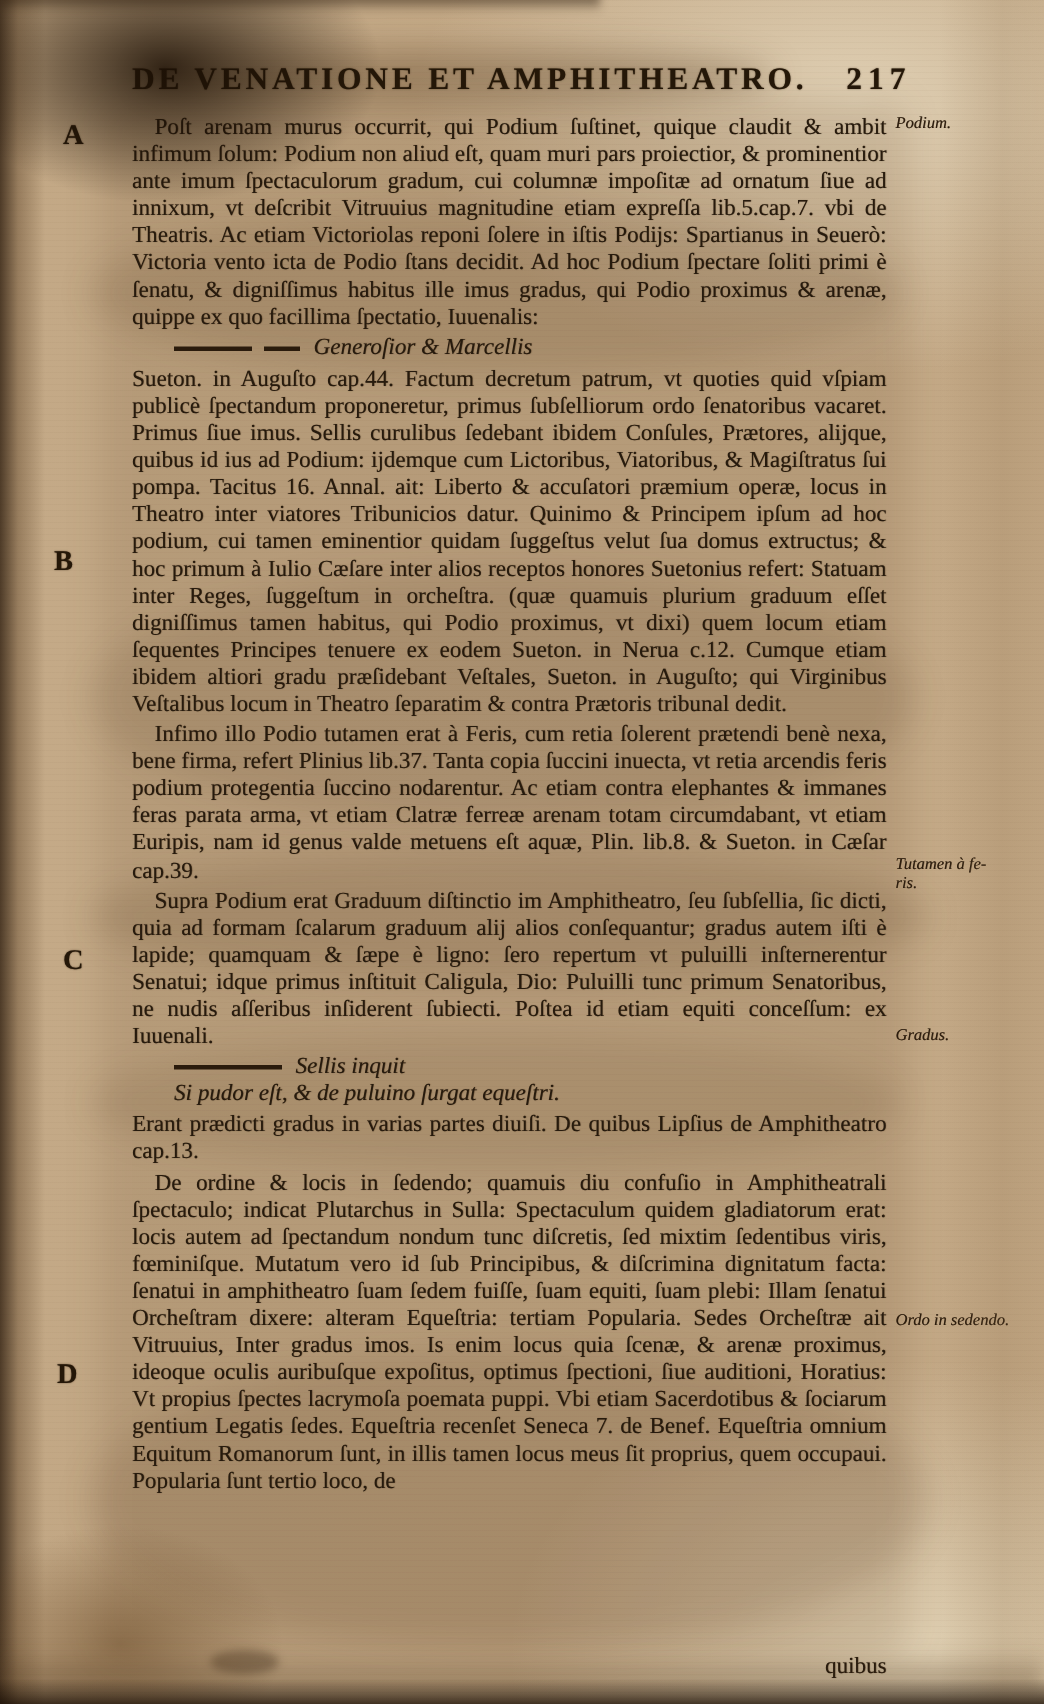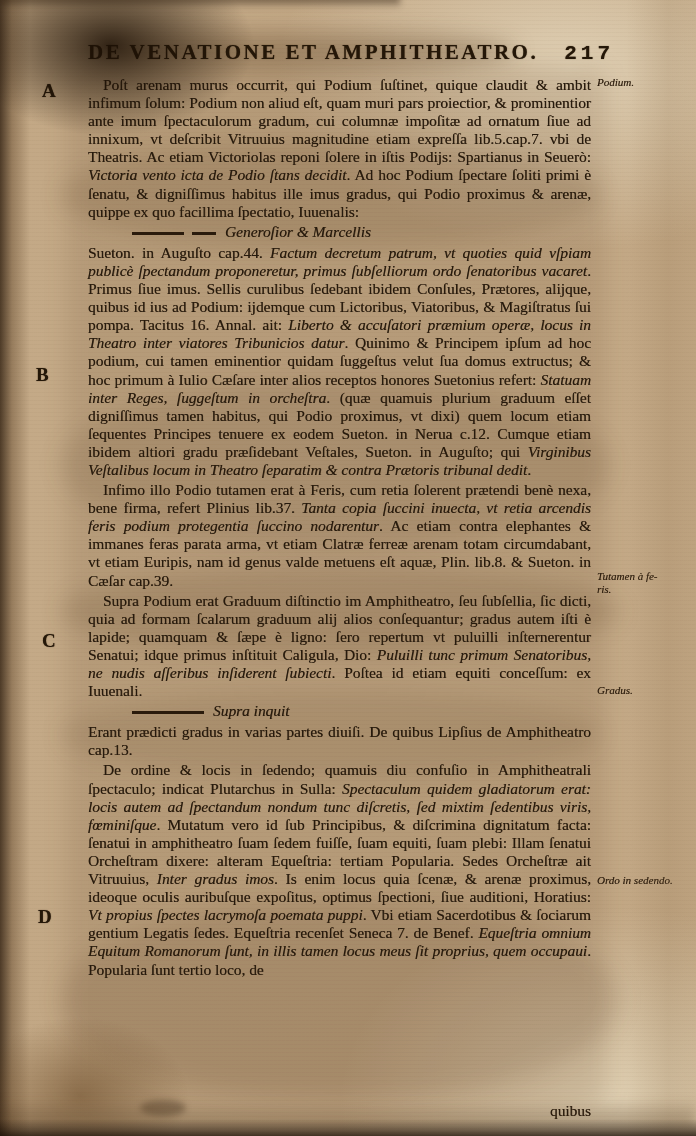--- a/index.html
+++ b/index.html
@@ -38,29 +38,29 @@
   .st1{left:60px;top:140px;width:540px;height:110px;background:rgba(76,48,22,.14);}
   .st2{left:60px;top:380px;width:550px;height:170px;background:rgba(76,48,22,.12);}
   .st3{left:60px;top:566px;width:560px;height:90px;background:rgba(76,48,22,.15);}
   .st4{left:60px;top:690px;width:540px;height:90px;background:rgba(76,48,22,.11);}
   .st5{left:60px;top:900px;width:560px;height:200px;background:rgba(76,48,22,.13);}
   .st-smudge{left:140px;top:1100px;width:46px;height:16px;filter:blur(3px);background:rgba(64,48,30,.4);}
   
   .pagehead{position:absolute;left:88px;top:40px;width:504px;text-align:center;white-space:nowrap;
     font-size:21px;font-weight:600;letter-spacing:2.5px;color:#241708;
     text-shadow:0 0 1px rgba(46,28,10,.75);}
-  .pagenum{margin-left:26px;letter-spacing:4px;font-family:Liberation Mono, monospace;}
+  .pagenum{margin-left:26px;letter-spacing:4px;}
   
   .textblock{position:absolute;left:88px;top:76px;width:503px;
     font-size:15.4px;line-height:18.1px;text-align:justify;
     text-shadow:0.3px 0.3px 0.6px rgba(52,33,13,.65);}
   .para{margin:0 0 2px 0;}
   .indent{text-indent:15px;}
-  .it{font-style:italic;}
-  .verse{margin:2px 0 3px 44px;font-style:italic;}
+  .it{}
+  .verse{margin:2px 0 3px 28px;font-style:italic;}
   .verse-line{white-space:nowrap;}
   .vdash{display:inline-block;vertical-align:middle;height:2.6px;margin-right:9px;background:#2a1b0c;}
   .vdash.double{width:84px;background:linear-gradient(90deg,#2a1b0c 0 52px,rgba(0,0,0,0) 52px 60px,#2a1b0c 60px 100%);}
   .vdash.single{width:72px;}
   
   .mletter{position:absolute;font-size:19px;font-weight:bold;color:#241708;
     text-shadow:0 0 1px rgba(40,24,8,.8);}
   .ml-a{left:42px;top:80px;}
   .ml-b{left:36px;top:364px;}
   .ml-c{left:42px;top:630px;}
@@ -109,21 +109,22 @@
 
   <main class="textblock">
       <p class="para indent"><span>Poſt arenam murus occurrit, qui Podium ſuſtinet, quique claudit &amp; ambit infimum ſolum: Podium non aliud eſt, quam muri pars proiectior, &amp; prominentior ante imum ſpectaculorum gradum, cui columnæ impoſitæ ad ornatum ſiue ad innixum, vt deſcribit Vitruuius magnitudine etiam expreſſa lib.5.cap.7. vbi de Theatris. Ac etiam Victoriolas reponi ſolere in iſtis Podijs: Spartianus in Seuerò: </span><span class="it">Victoria vento icta de Podio ſtans decidit</span><span>. Ad hoc Podium ſpectare ſoliti primi è ſenatu, &amp; digniſſimus habitus ille imus gradus, qui Podio proximus &amp; arenæ, quippe ex quo facillima ſpectatio, Iuuenalis:</span></p>
       <div class="verse">
         <div class="verse-line"><span class="vdash double"></span><span>Generoſior &amp; Marcellis</span></div>
       </div>
       <p class="para"><span>Sueton. in Auguſto cap.44. </span><span class="it">Factum decretum patrum, vt quoties quid vſpiam publicè ſpectandum proponeretur, primus ſubſelliorum ordo ſenatoribus vacaret</span><span>. Primus ſiue imus. Sellis curulibus ſedebant ibidem Conſules, Prætores, alijque, quibus id ius ad Podium: ijdemque cum Lictoribus, Viatoribus, &amp; Magiſtratus ſui pompa. Tacitus 16. Annal. ait: </span><span class="it">Liberto &amp; accuſatori præmium operæ, locus in Theatro inter viatores Tribunicios datur</span><span>. Quinimo &amp; Principem ipſum ad hoc podium, cui tamen eminentior quidam ſuggeſtus velut ſua domus extructus; &amp; hoc primum à Iulio Cæſare inter alios receptos honores Suetonius refert: </span><span class="it">Statuam inter Reges, ſuggeſtum in orcheſtra</span><span>. (quæ quamuis plurium graduum eſſet digniſſimus tamen habitus, qui Podio proximus, vt dixi) quem locum etiam ſequentes Principes tenuere ex eodem Sueton. in Nerua c.12. Cumque etiam ibidem altiori gradu præſidebant Veſtales, Sueton. in Auguſto; qui </span><span class="it">Virginibus Veſtalibus locum in Theatro ſeparatim &amp; contra Prætoris tribunal dedit</span><span>.</span></p>
       <p class="para indent"><span>Infimo illo Podio tutamen erat à Feris, cum retia ſolerent prætendi benè nexa, bene firma, refert Plinius lib.37. </span><span class="it">Tanta copia ſuccini inuecta, vt retia arcendis feris podium protegentia ſuccino nodarentur</span><span>. Ac etiam contra elephantes &amp; immanes feras parata arma, vt etiam Clatræ ferreæ arenam totam circumdabant, vt etiam Euripis, nam id genus valde metuens eſt aquæ, Plin. lib.8. &amp; Sueton. in Cæſar cap.39.</span></p>
       <p class="para indent"><span>Supra Podium erat Graduum diſtinctio im Amphitheatro, ſeu ſubſellia, ſic dicti, quia ad formam ſcalarum graduum alij alios conſequantur; gradus autem iſti è lapide; quamquam &amp; ſæpe è ligno: ſero repertum vt puluilli inſternerentur Senatui; idque primus inſtituit Caligula, Dio: </span><span class="it">Puluilli tunc primum Senatoribus, ne nudis aſſeribus inſiderent ſubiecti</span><span>. Poſtea id etiam equiti conceſſum: ex Iuuenali.</span></p>
       <div class="verse">
-        <div class="verse-line"><span class="vdash single"></span><span>Supra inquit</span></div>
+        <div class="verse-line"><span class="vdash single"></span><span>Sellis inquit</span></div>
+        <div class="verse-line"><span>Si pudor eſt, &amp; de puluino ſurgat equeſtri.</span></div>
       </div>
       <p class="para"><span>Erant prædicti gradus in varias partes diuiſi. De quibus Lipſius de Amphitheatro cap.13.</span></p>
       <p class="para indent"><span>De ordine &amp; locis in ſedendo; quamuis diu confuſio in Amphitheatrali ſpectaculo; indicat Plutarchus in Sulla: </span><span class="it">Spectaculum quidem gladiatorum erat: locis autem ad ſpectandum nondum tunc diſcretis, ſed mixtim ſedentibus viris, fœminiſque</span><span>. Mutatum vero id ſub Principibus, &amp; diſcrimina dignitatum facta: ſenatui in amphitheatro ſuam ſedem fuiſſe, ſuam equiti, ſuam plebi: Illam ſenatui Orcheſtram dixere: alteram Equeſtria: tertiam Popularia. Sedes Orcheſtræ ait Vitruuius, </span><span class="it">Inter gradus imos</span><span>. Is enim locus quia ſcenæ, &amp; arenæ proximus, ideoque oculis auribuſque expoſitus, optimus ſpectioni, ſiue auditioni, Horatius: </span><span class="it">Vt propius ſpectes lacrymoſa poemata puppi</span><span>. Vbi etiam Sacerdotibus &amp; ſociarum gentium Legatis ſedes. Equeſtria recenſet Seneca 7. de Benef. </span><span class="it">Equeſtria omnium Equitum Romanorum ſunt, in illis tamen locus meus ſit proprius, quem occupaui</span><span>. Popularia ſunt tertio loco, de</span></p>
     </main>
 
   <div class="catchword">quibus</div>
 
   <div class="edge-left"></div>
   <div class="corner-tl"></div>
   <div class="edge-top"></div>

